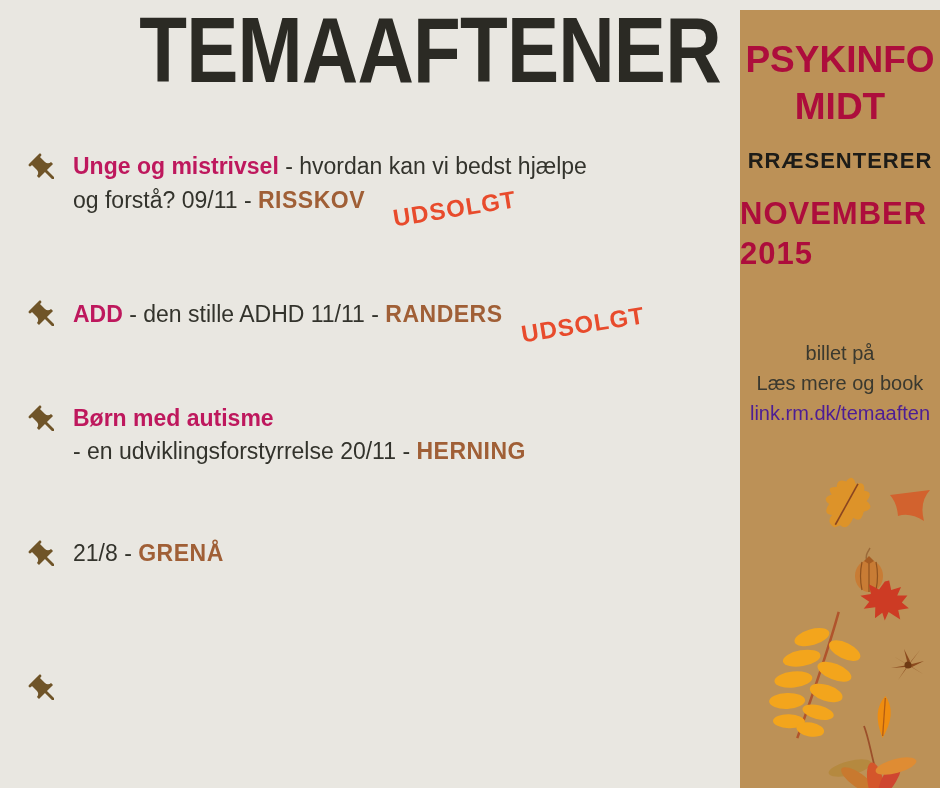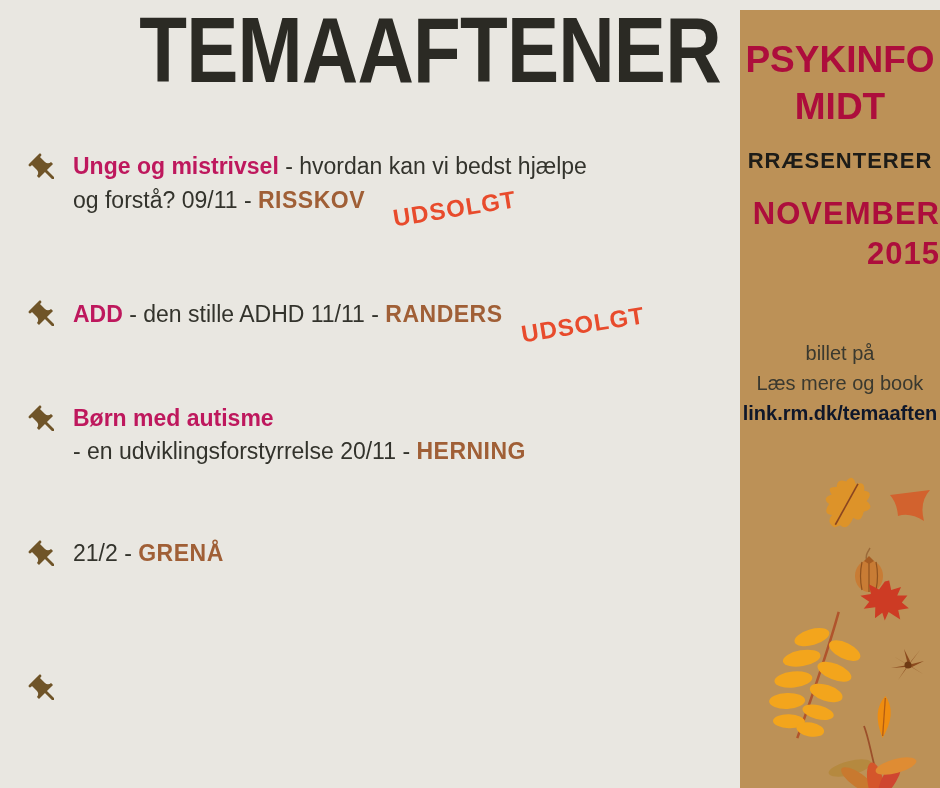--- a/index.html
+++ b/index.html
@@ -29,25 +29,25 @@
   .e4 { top:537px; }
   .e5 { top:671px; }
 
   
   .sidebar { position:absolute; left:740px; top:10px; width:200px; height:788px;
              background:#bc9157; overflow:hidden; }
   .brand { position:absolute; left:0; top:26px; width:200px; text-align:center;
            color:#ad0d3c; font-weight:700; font-size:37px; line-height:47px; letter-spacing:0; }
   .presents { position:absolute; left:0; top:138px; width:200px; text-align:center;
               color:#1d1c18; font-weight:700; font-size:22px; letter-spacing:1px; }
-  .month { position:absolute; left:0; top:184px; width:200px; text-align:right;
+  .month { position:absolute; left:0; top:184px; width:200px; text-align:left;
            color:#ad0d3c; font-weight:700; font-size:31px; line-height:40px; letter-spacing:1px; }
   .info { position:absolute; left:0; top:328px; width:200px; text-align:center;
           color:#3a392f; font-size:20px; line-height:30px; }
-  .link { color:#0f172a; font-weight:700; }
+  .link { color:#4c1d95; font-weight:400; }
 
   .leaf { position:absolute; }
 </style>
 </head>
 <body>
 
 <div class="poster">
 
   <div class="main">
 
@@ -90,21 +90,21 @@
       </div>
     </div>
 
     <div class="event e4">
       <span class="pin">
         <svg viewBox="0 0 24 24">
             <path fill="#6f5428" d="M16,9V4h1c0.55,0,1-0.45,1-1s-0.45-1-1-1H7C6.45,2,6,2.45,6,3s0.45,1,1,1h1v5c0,1.66-1.34,3-3,3v2h5.97v7l1,1l1-1v-7H19v-2C17.34,12,16,10.66,16,9z"></path>
           </svg>
       </span>
       <div class="etext">
-        <div><span>21/2 - </span><span class="loc">GRENÅ</span></div>
+        <div><span>21/8 - </span><span class="loc">GRENÅ</span></div>
       </div>
     </div>
 
     <div class="event e5">
       <span class="pin">
         <svg viewBox="0 0 24 24">
             <path fill="#6f5428" d="M16,9V4h1c0.55,0,1-0.45,1-1s-0.45-1-1-1H7C6.45,2,6,2.45,6,3s0.45,1,1,1h1v5c0,1.66-1.34,3-3,3v2h5.97v7l1,1l1-1v-7H19v-2C17.34,12,16,10.66,16,9z"></path>
           </svg>
       </span>
     </div>

